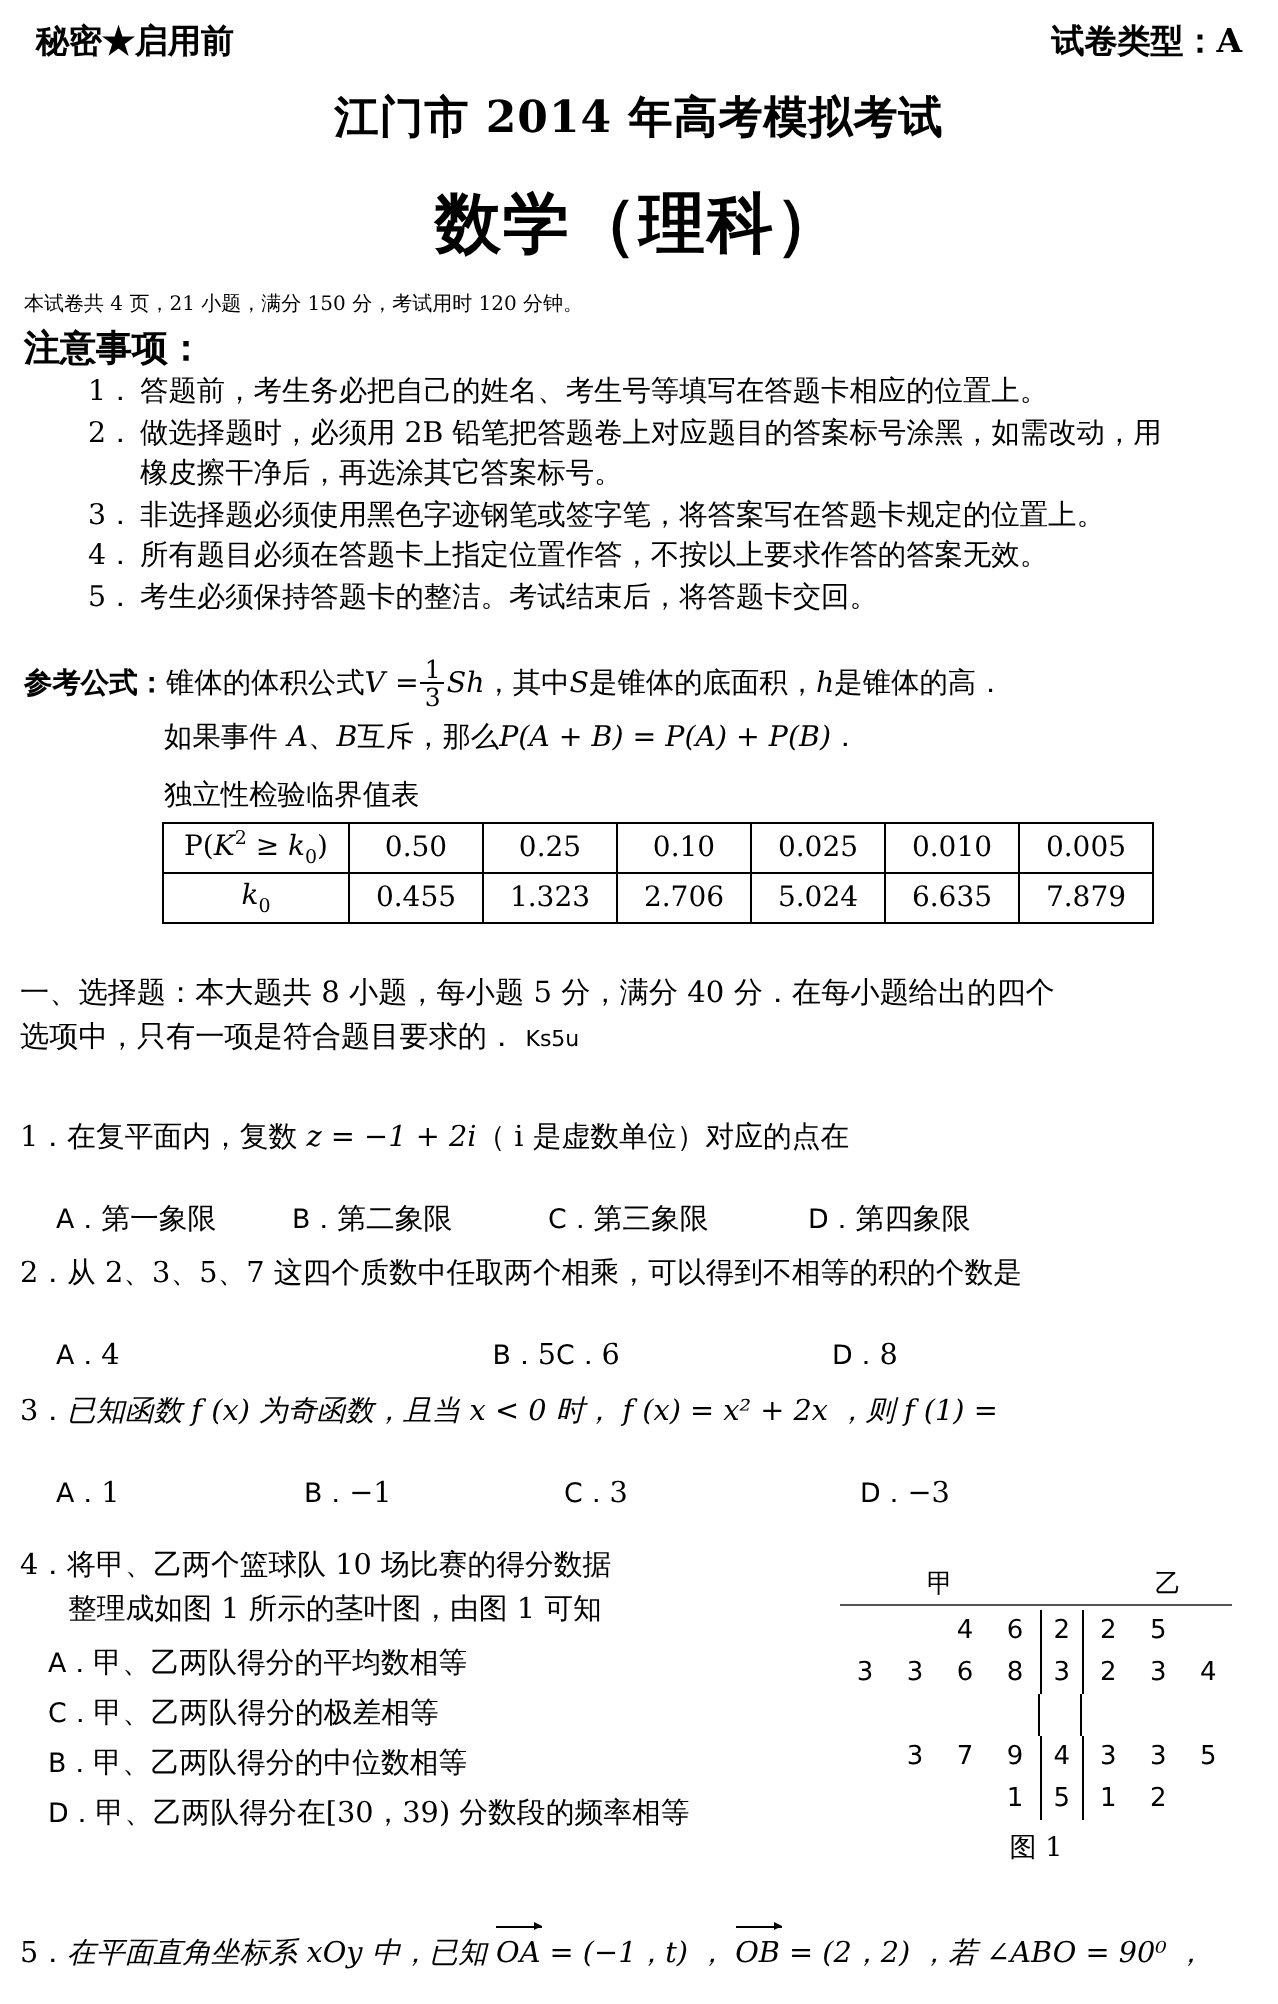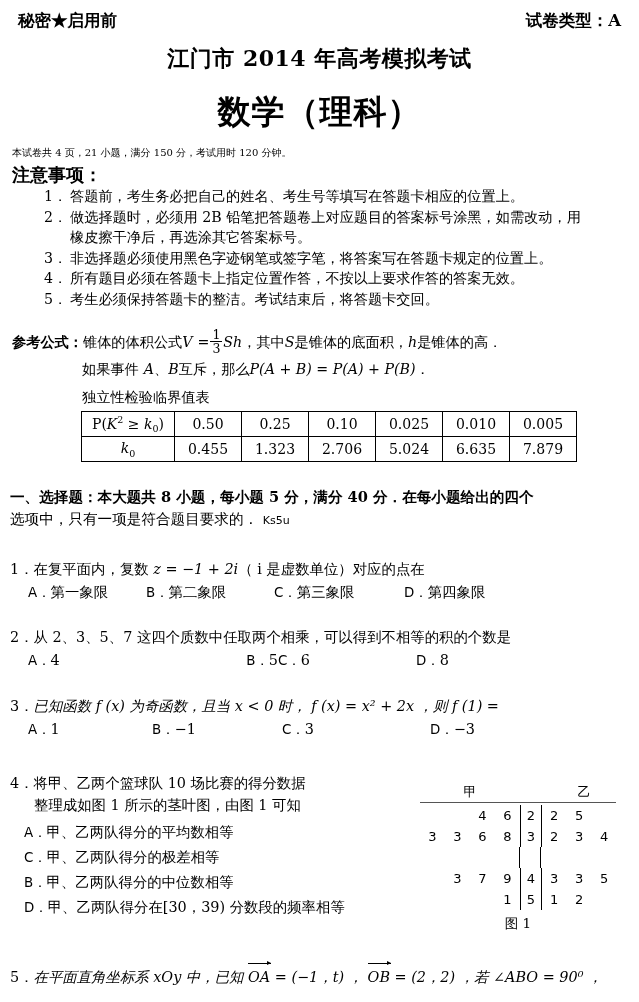--- a/index.html
+++ b/index.html
@@ -148,34 +148,34 @@
 
   
   .sec-head {
     position: absolute;
     top: 486px;
     left: 10px;
     right: 10px;
     font-size: 14.6px;
     line-height: 22px;
   }
-  .sec-head .b { font-weight: bold; }
+  .sec-head .b { font-weight: normal; }
   .ks5u { font-family: "DejaVu Sans", "Liberation Sans", sans-serif; font-size: 11px; }
 
   .q {
     position: absolute;
     left: 10px;
     right: 8px;
     font-size: 14.4px;
     line-height: 22px;
   }
   .q .stem { white-space: nowrap; }
   .opts {
     display: flex;
-    margin-top: 1px;
+    margin-top: 19px;
     padding-left: 18px;
   }
   .opts .o { white-space: nowrap; }
   .olabel { font-family: "DejaVu Sans", "Liberation Sans", sans-serif; font-size: 13.4px; }
 
   #q1 { top: 558px; }
   #q1 .opts .o:nth-child(1) { width: 118px; }
   #q1 .opts .o:nth-child(2) { width: 128px; }
   #q1 .opts .o:nth-child(3) { width: 130px; }
 

